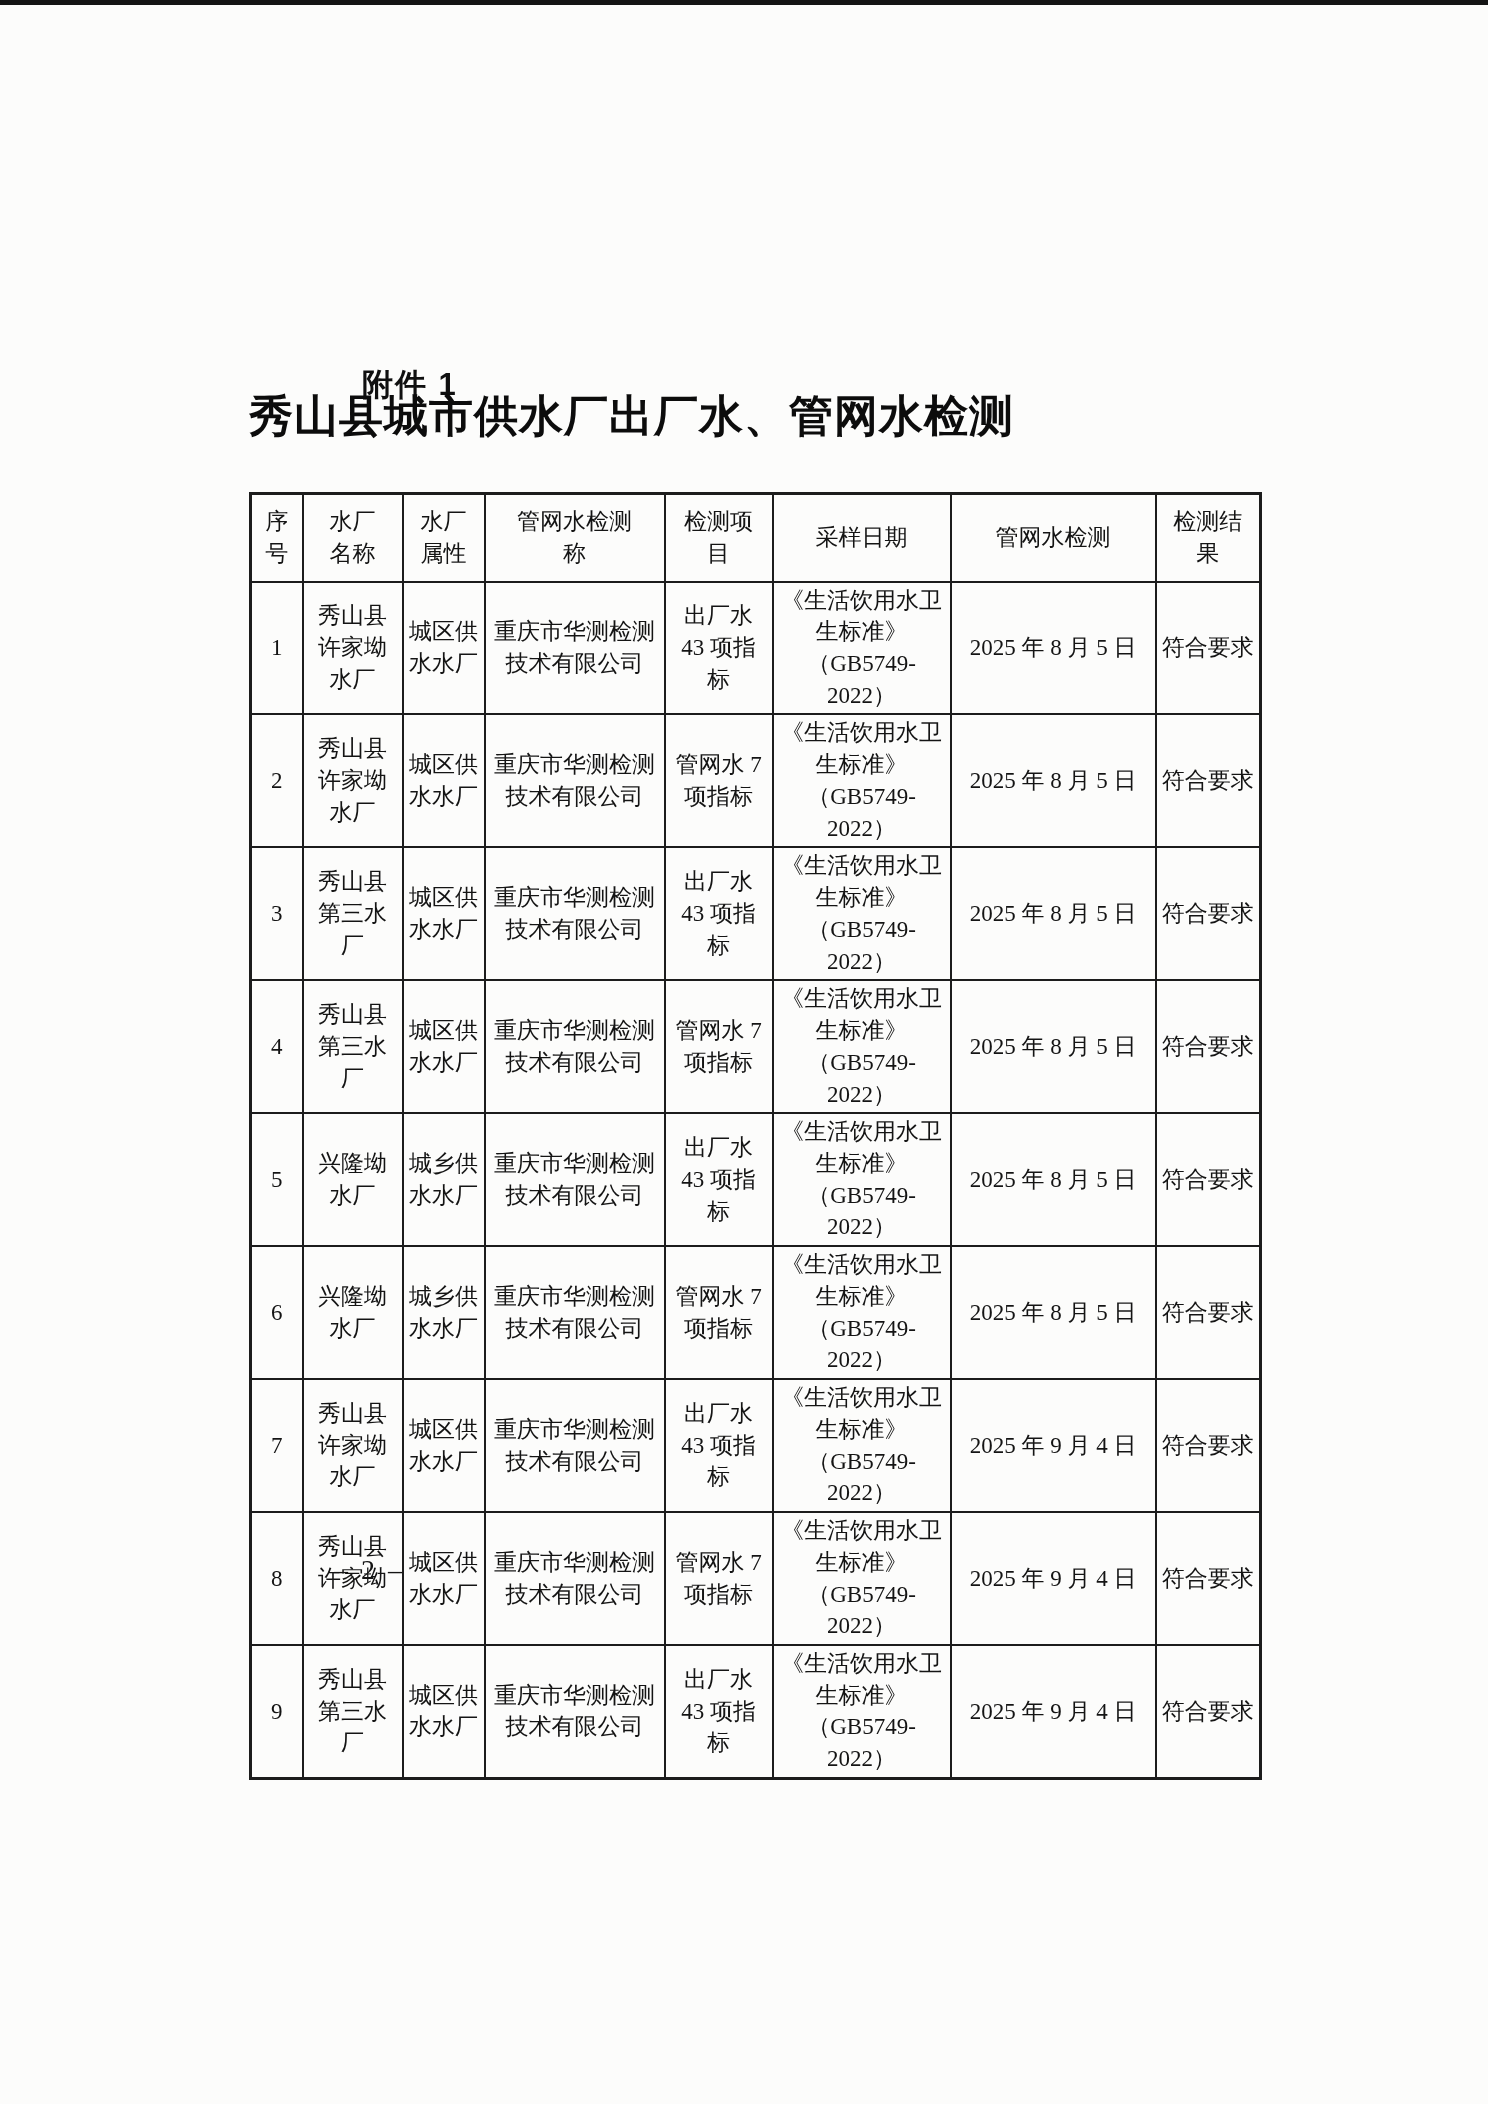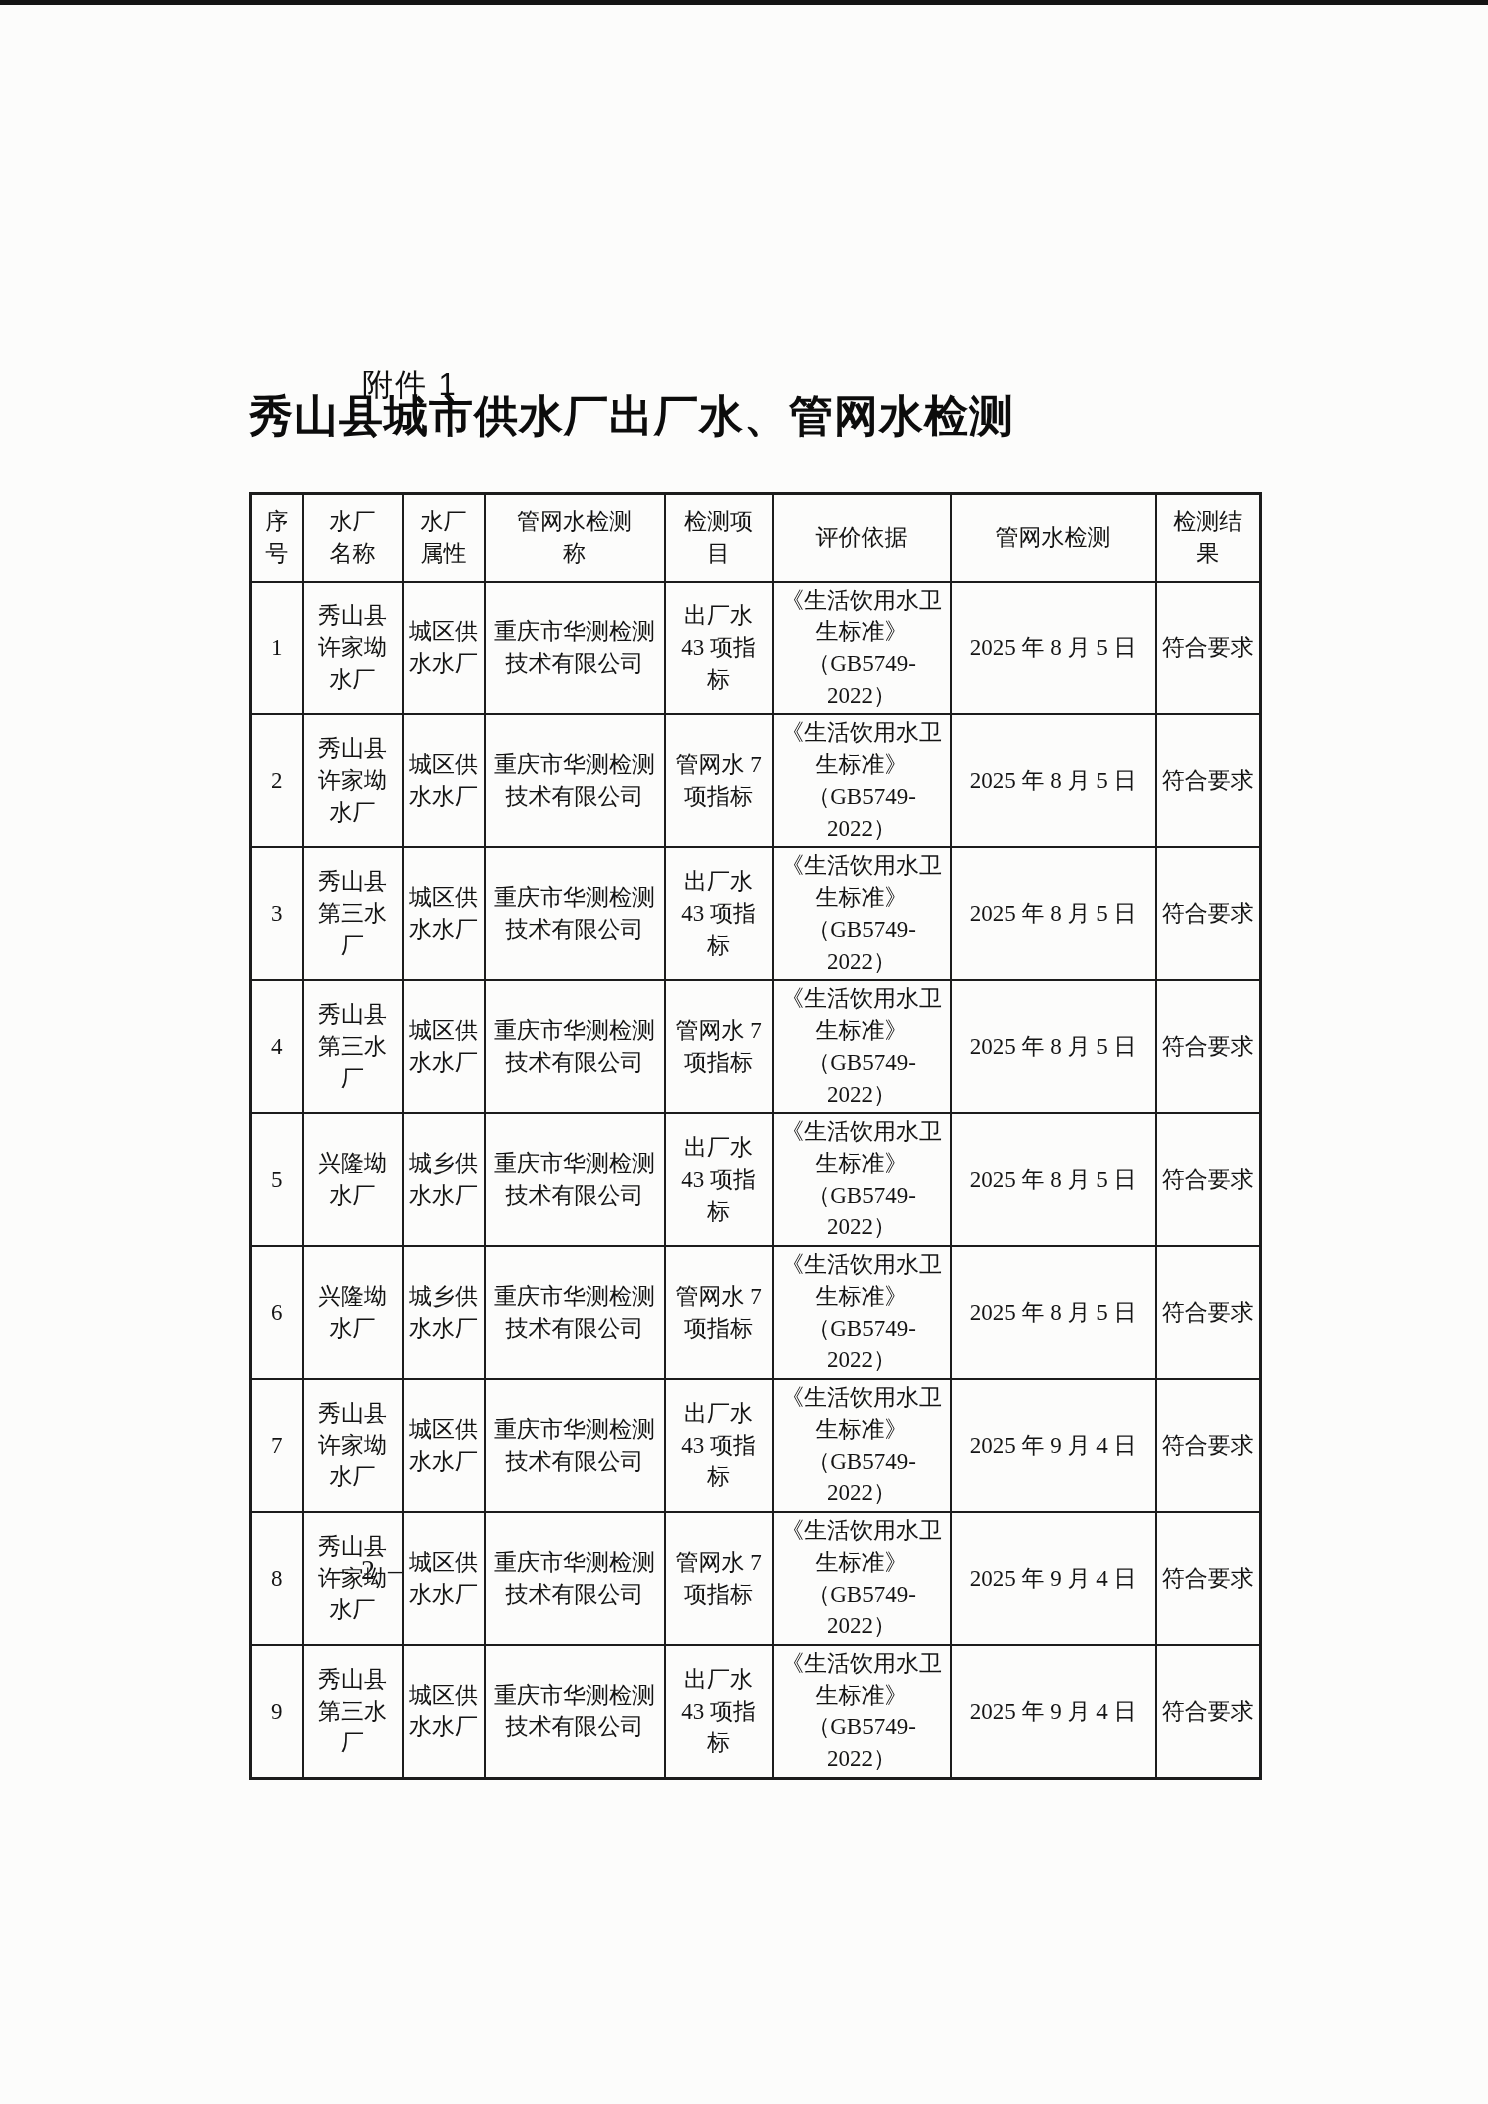--- a/index.html
+++ b/index.html
@@ -9,21 +9,21 @@
     font-family:"Liberation Serif","DejaVu Serif",serif;
     overflow:hidden;
   }
   .scan-edge{
     position:absolute;top:0;left:0;width:1488px;height:5px;
     background:#141414;
   }
   .attachment{
     position:absolute;left:362px;top:364px;
     font-family:"Liberation Sans","DejaVu Sans",sans-serif;
-    font-weight:400;font-size:31px;letter-spacing:2px;color:#101010;
+    font-weight:700;font-size:31px;letter-spacing:2px;color:#101010;
   }
   .title-block{
     position:absolute;left:249px;top:393px;width:1010px;
     font-weight:700;font-size:44px;line-height:1.1;
     letter-spacing:1px;color:#0c0c0c;
   }
   table.water{
     position:absolute;left:249px;top:492px;width:1010px;
     border-collapse:collapse;table-layout:fixed;
     border:3px solid #1c1c1c;
@@ -70,21 +70,21 @@
       <th>序
 号</th>
       <th>水厂
 名称</th>
       <th>水厂
 属性</th>
       <th>管网水检测
 称</th>
       <th>检测项
 目</th>
-      <th>评价依据</th>
+      <th>采样日期</th>
       <th>管网水检测</th>
       <th>检测结
 果</th>
     </tr>
   </thead>
   <tbody id="table-body">
       <tr>
     <td>1</td>
     <td>秀山县
 许家坳

